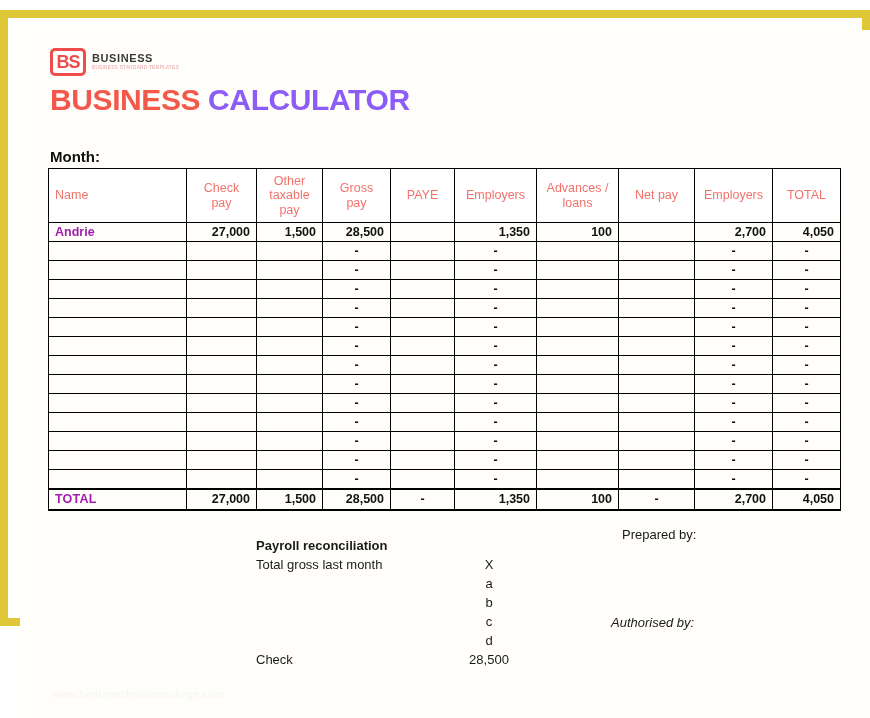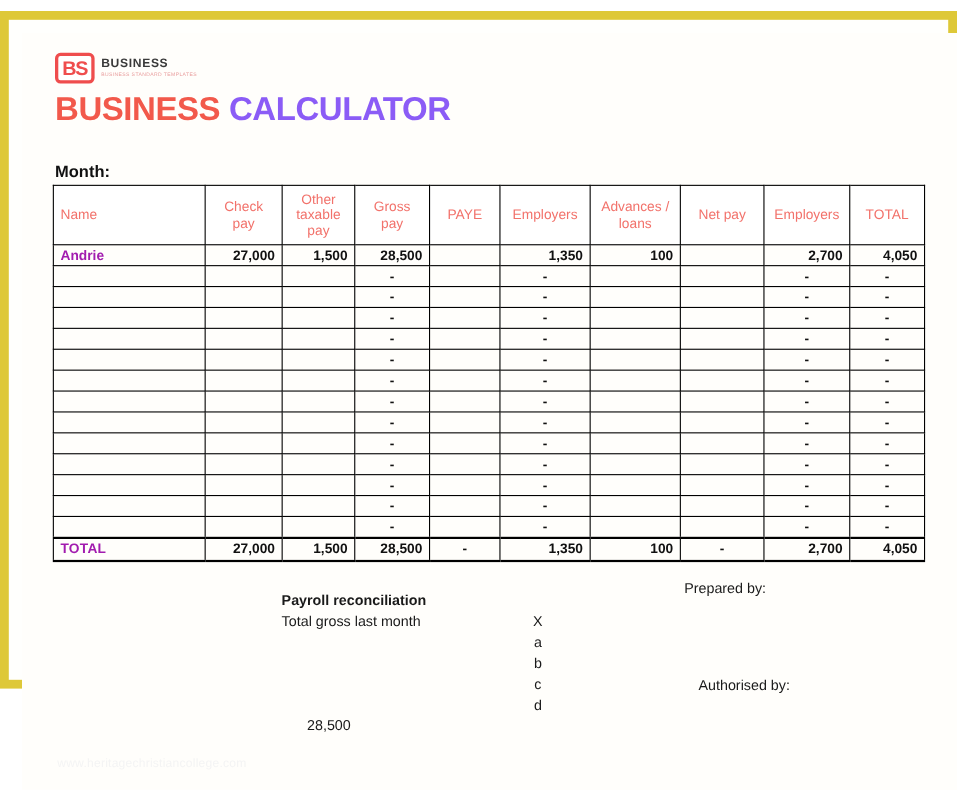--- a/index.html
+++ b/index.html
@@ -207,21 +207,21 @@
   .recon-row.with-top-rule .val { border-top: 1px solid #111; }
   .recon-row.with-bottom-rule .val { border-bottom: 1px solid #111; }
 
   
   .sig {
     position: absolute;
     font-size: 13px;
     color: #1a1a1a;
   }
   .sig.prepared { left: 602px; top: 497px; }
-  .sig.authorised { left: 615px; top: 585px; }
+  .sig.authorised { left: 591px; top: 585px; font-style: italic; }
 
   
   .watermark {
     position: absolute;
     left: 32px;
     top: 658px;
     font-size: 11px;
     color: #f4f4f4;
     letter-spacing: 0.2px;
     user-select: none;
@@ -477,20 +477,21 @@
           </div>
           <div class="recon-row">
             <div class="lbl"></div>
             <div class="val">c</div>
           </div>
           <div class="recon-row">
             <div class="lbl"></div>
             <div class="val">d</div>
           </div>
           <div class="recon-row">
+            <div class="lbl">Check</div>
             <div class="val">28,500</div>
           </div>
         </div>
     </div>
 
     <div class="sig prepared">Prepared by:</div>
     <div class="sig authorised">Authorised by:</div>
 
     <div class="watermark">www.heritagechristiancollege.com</div>
 

